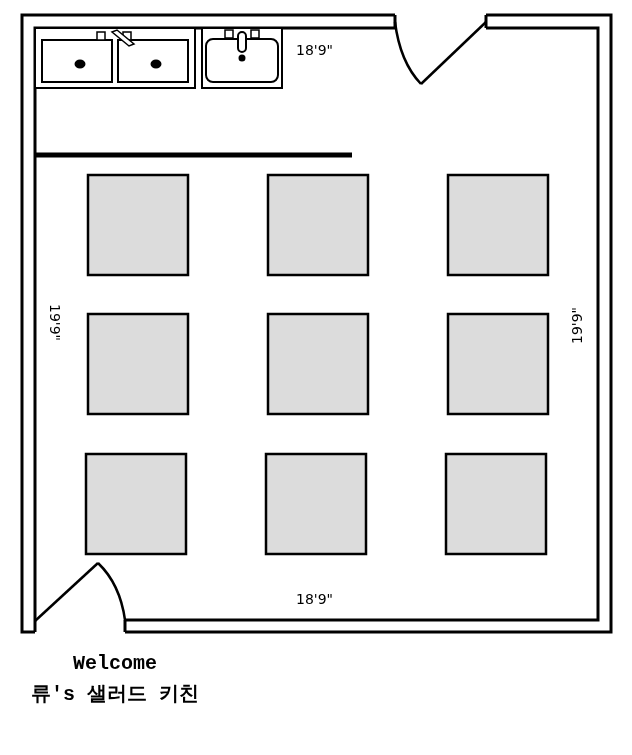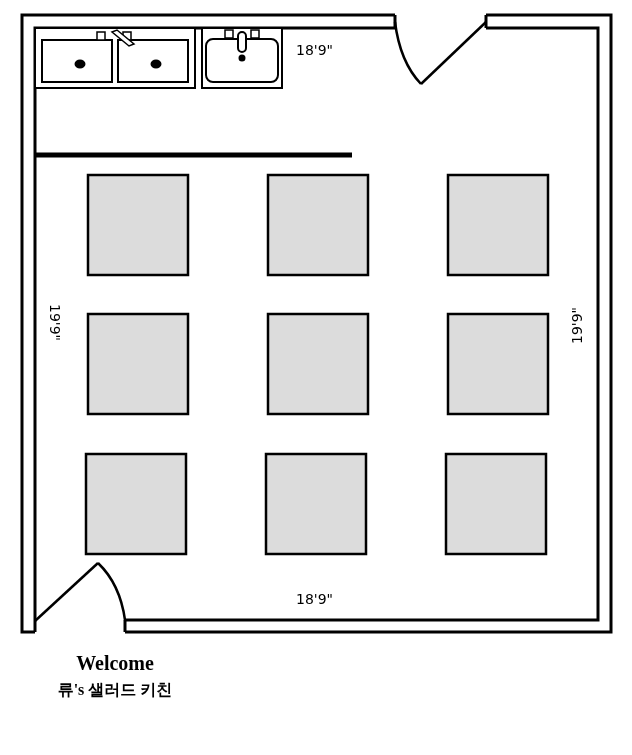--- a/index.html
+++ b/index.html
@@ -1,21 +1,21 @@
 <!DOCTYPE html>
 <html><head>
 <meta charset="utf-8">
 <style>
   html, body { margin: 0; padding: 0; background: #ffffff; }
   body { width: 632px; height: 755px; position: relative; overflow: hidden; font-family: "DejaVu Sans", sans-serif; }
   #plan { position: absolute; left: 0; top: 0; }
   .dim { font-family: "DejaVu Sans", sans-serif; font-size: 14px; fill: #000; }
-  .title { position: absolute; left: 0; width: 230px; text-align: center; font-weight: bold; color: #000; font-family: Liberation Serif, serif; }
+  .title { position: absolute; left: 0; width: 230px; text-align: center; font-weight: bold; color: #000; font-family: Liberation Mono, monospace; }
   #title1 { top: 652px; font-size: 20px; }
-  #title2 { top: 680px; font-size: 16px; }
+  #title2 { top: 680px; font-size: 20px; }
 </style>
 </head>
 <body>
 
 <svg id="plan" width="632" height="650" viewBox="0 0 632 650" xmlns="http://www.w3.org/2000/svg">
 
   <g fill="none" stroke="#000" stroke-width="3">
 
     <polyline points="395,15 22,15 22,632 35,632"></polyline>
     <polyline points="486,15 611,15 611,632 125,632"></polyline>

